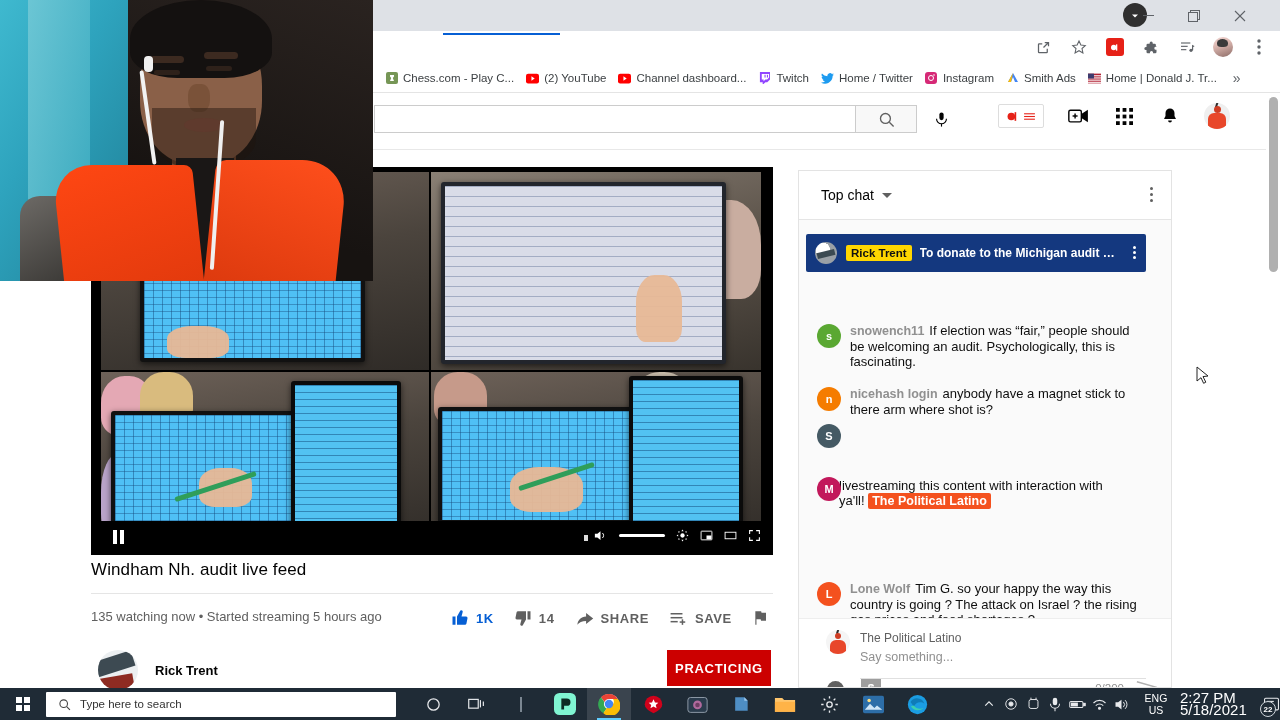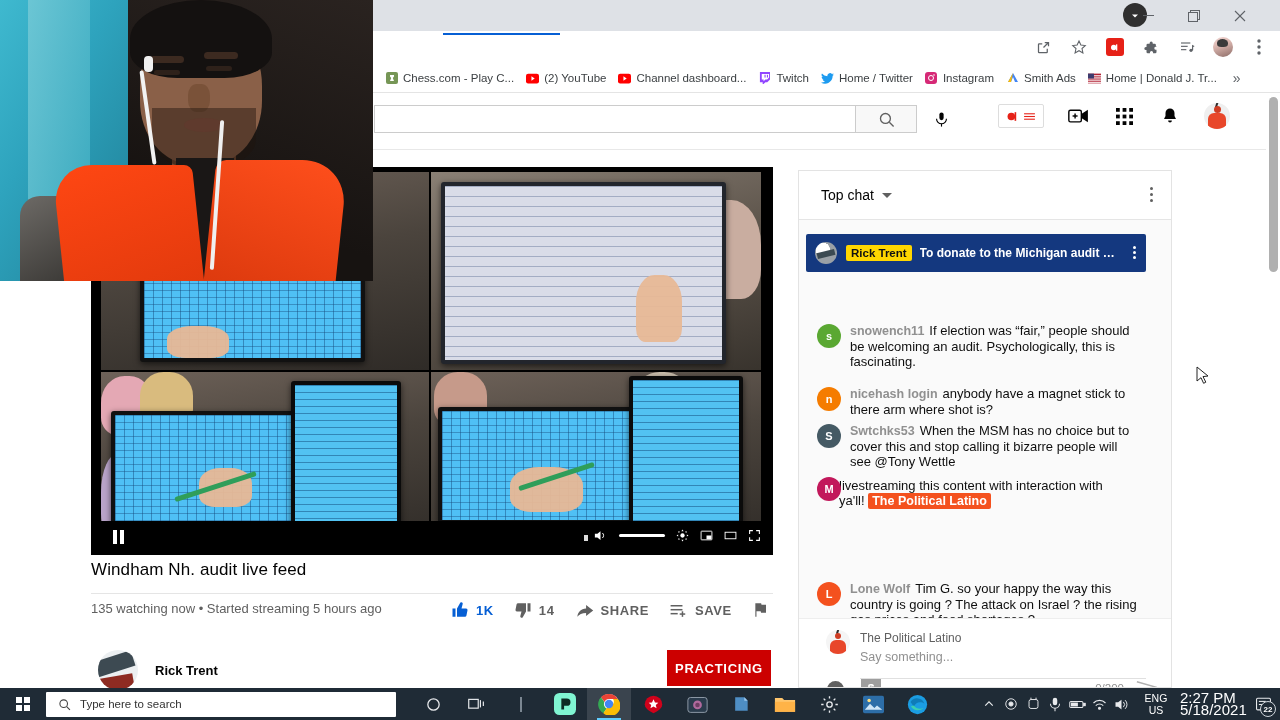--- a/index.html
+++ b/index.html
@@ -157,21 +157,21 @@
   .pc-pause { position:absolute; left:22px; top:9px; width:12px; height:14px; display:flex; gap:3px; }
   .pc-pause span { width:4px; height:14px; background:#fff; display:block; }
   .pc-right { position:absolute; right:12px; top:8px; display:flex; align-items:center; gap:11px; }
   .pc-ico { color:#fff; display:flex; align-items:center; }
   .vol-slider { width:46px; height:3px; background:#fff; border-radius:2px; }
   .live-dot { position:absolute; left:493px; top:14px; width:4px; height:6px; background:#ddd; }
 
   
   .video-info { position:absolute; left:91px; top:560px; width:682px; }
   .video-title { font-size:17px; color:#030303; font-weight:400; letter-spacing:.1px; }
-  .meta-row { position:relative; margin-top:17px; height:26px; }
+  .meta-row { position:relative; margin-top:25px; height:26px; }
   .meta-left { font-size:13px; color:#606060; position:absolute; left:0; top:4px; }
   .actions { position:absolute; left:350px; top:0; display:flex; align-items:center; gap:0px; }
   .action {
     display:flex; align-items:center; gap:7px;
     font-size:13px; font-weight:bold; color:#606060; letter-spacing:.6px;
     padding:0 10px; height:26px;
   }
   .action.liked { color:#065fd4; }
   .like-underline {
     position:absolute; left:443px; top:33px; width:117px; height:2px; background:#065fd4;
@@ -357,21 +357,21 @@
   .tb-search span { font-size:11.5px; color:#333; }
   .tb-apps { display:flex; align-items:center; gap:0px; margin-left:15px; }
   .tb-app { width:44px; height:32px; display:flex; align-items:center; justify-content:center; position:relative; }
   .tb-app.active { background:rgba(255,255,255,.12); }
   .tb-app .ul { position:absolute; bottom:0; left:10px; width:24px; height:2px; background:#60cdff; }
   .tray { position:absolute; right:0; top:0; height:32px; display:flex; align-items:center; gap:0px; }
   .tray-ico { width:22px; height:32px; display:flex; align-items:center; justify-content:center; color:#e8eaed; }
   .tray-lang { width:40px; text-align:center; color:#fff; font-size:10.5px; line-height:12px; padding:0 4px;}
   .tray-clock { width:66px; text-align:left; color:#fff; font-size:15px; line-height:12px; }
   .tray-notif {
-    width:34px; height:32px; display:flex; align-items:center; justify-content:center;
+    width:34px; height:32px; display:flex; align-items:center; justify-content:flex-end;
     color:#fff; position:relative;font-weight:bold;
   }
   .notif-badge {
     position:absolute; right:4px; bottom:3px; width:14px; height:14px; border-radius:50%;
     background:#1f2b36; border:1px solid #cfd6dc; color:#fff; font-size:8px;
     display:flex; align-items:center; justify-content:center;
   }
 
   
   .cursor { position:absolute; left:1196px; top:366px; width:14px; height:20px; }
@@ -796,23 +796,20 @@
 
       <div class="msg" style="top:166px;">
         <div class="msg-av" style="background:#f57c00;">n</div>
         <div class="msg-text">
           <span class="msg-author">nicehash login</span><span>anybody have a magnet stick to there arm where shot is?</span>
         </div>
       </div>
 
       <div class="msg" style="top:203px;">
         <div class="msg-av" style="background:#455a64;">S</div>
-        <div class="msg-text">
-          <span class="msg-author">Swtchks53</span><span>When the MSM has no choice but to cover this and stop calling it bizarre people will see @Tony Wettle</span>
-        </div>
       </div>
 
       <div class="msg" style="top:256px;">
         <div class="msg-av" style="background:#c2185b;">M</div>
       </div>
 
       <div class="msg" style="top:361px;">
         <div class="msg-av" style="background:#f4511e;">L</div>
         <div class="msg-text">
           <span class="msg-author">Lone Wolf</span><span>Tim G. so your happy the way this country is going ? The attack on Israel ? the rising gas prices and food shortages ?</span>

